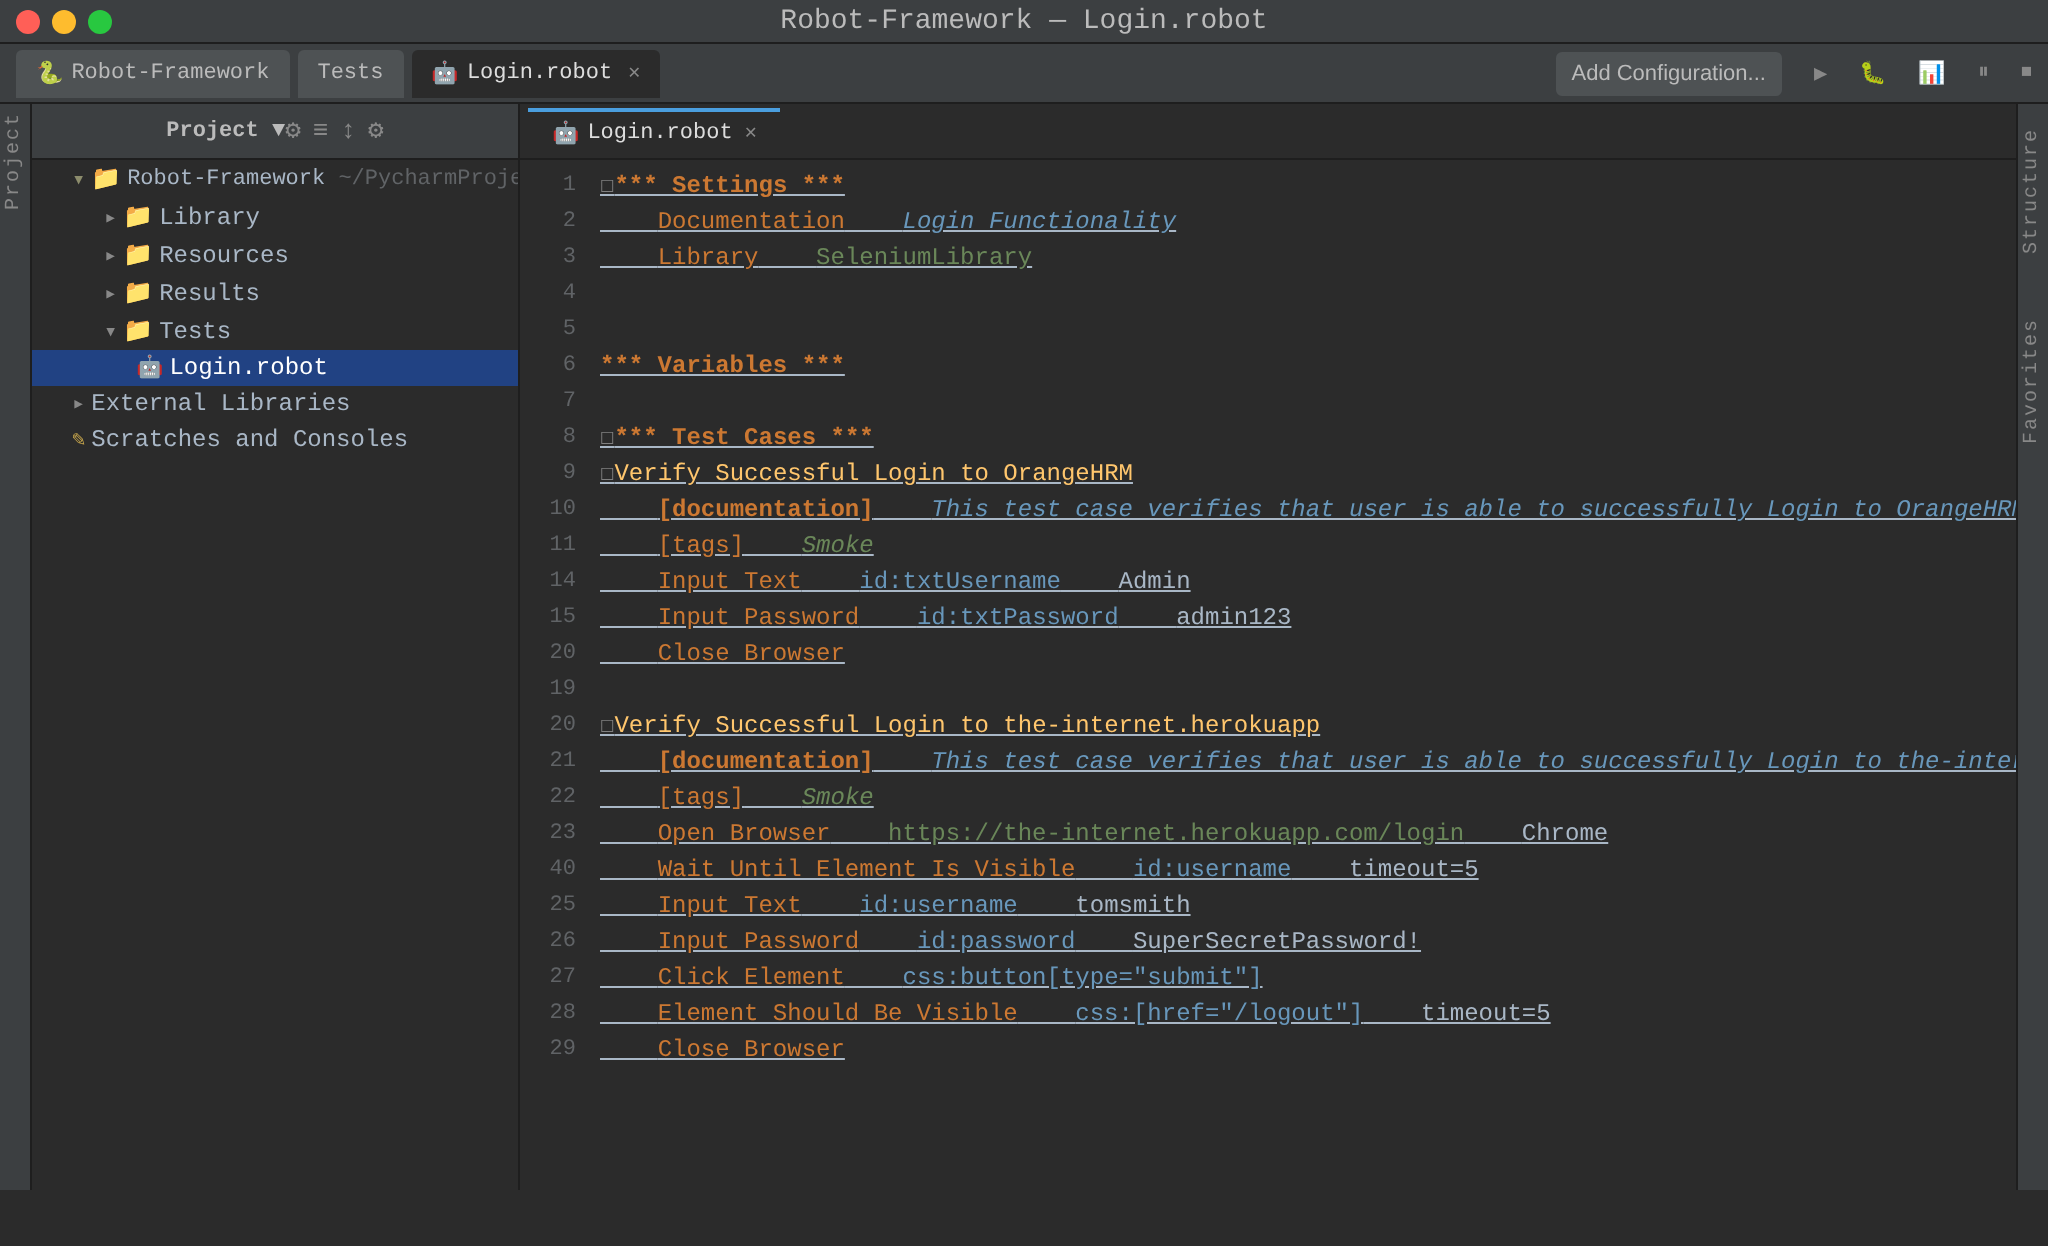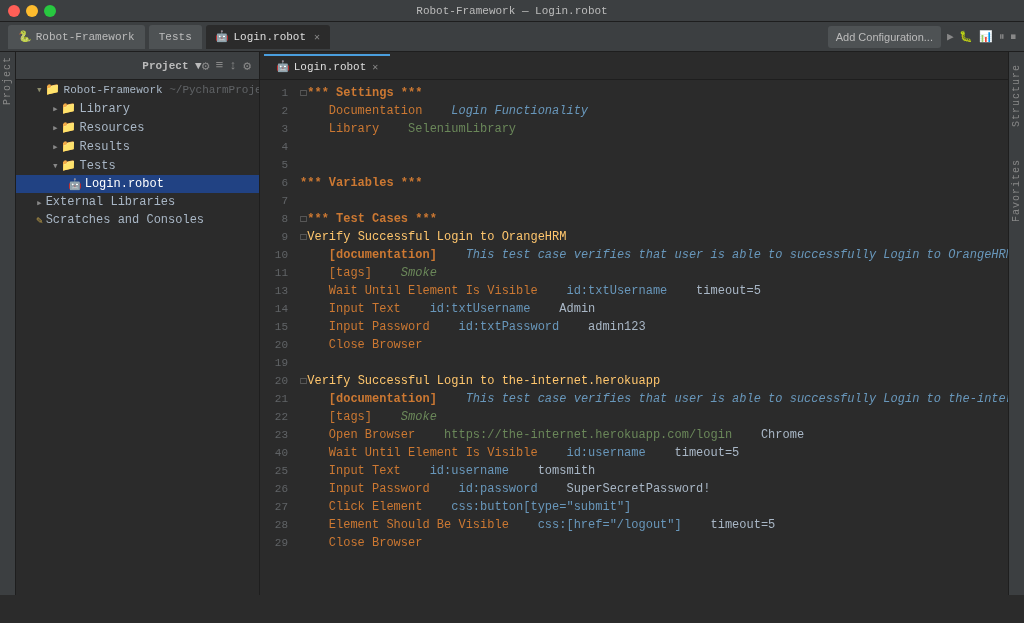--- a/index.html
+++ b/index.html
@@ -18,21 +18,21 @@
       background: #3c3f41;
       height: 22px;
       display: flex;
       align-items: center;
       justify-content: center;
       position: relative;
       border-bottom: 1px solid #1e1e1e;
     }
     .titlebar-title {
       color: #bbb;
-      font-size: 11px;
+      font-size: 14px;
     }
     .traffic-lights {
       position: absolute;
       left: 8px;
       display: flex;
       gap: 6px;
       align-items: center;
     }
     .traffic-light {
       width: 12px;
@@ -66,21 +66,21 @@
       gap: 4px;
     }
     .toolbar-tab.active {
       background: #2b2b2b;
       color: #ddd;
     }
     .toolbar-right {
       margin-left: auto;
       display: flex;
       align-items: center;
-      gap: 6px;
+      gap: 16px;
       color: #888;
       font-size: 11px;
       justify-content: center;
     }
     .toolbar-btn {
       background: #4e5254;
       color: #bbb;
       border: none;
       border-radius: 3px;
       padding: 2px 8px;
@@ -119,21 +119,21 @@
       background: #2b2b2b;
       border-right: 1px solid #1e1e1e;
       overflow-y: auto;
       font-size: 12px;
     }
     .file-tree-header {
       background: #3c3f41;
       padding: 4px 8px;
       display: flex;
       align-items: center;
-      justify-content: flex-end;
+      justify-content: center;
       border-bottom: 1px solid #1e1e1e;
       height: 28px;
     }
     .file-tree-header-title {
       color: #bbb;
       font-size: 11px;
       font-weight: bold;
     }
     .file-tree-header-icons {
       display: flex;
@@ -192,20 +192,21 @@
       color: #606366;
       font-size: 11px;
       user-select: none;
     }
     .line-content {
       flex: 1;
       padding-left: 4px;
       font-size: 12px;
       color: #a9b7c6;
       white-space: pre;
+      text-decoration: underline;
     }
 
     
     .kw-section { color: #cc7832; font-weight: bold; }
     .kw-setting { color: #cc7832; }
     .kw-italic { color: #6897bb; font-style: italic; }
     .kw-libname { color: #6a8759; }
     .kw-tags { color: #cc7832; }
     .kw-smoke { color: #6a8759; font-style: italic; }
     .kw-test { color: #ffc66d; }
@@ -378,24 +379,20 @@
       </div>
       <div class="code-line">
         <span class="line-num">10</span>
         <span class="line-content">    <span class="kw-section">[documentation]</span>    <span class="kw-italic">This test case verifies that user is able to successfully Login to OrangeHRM</span></span>
       </div>
       <div class="code-line">
         <span class="line-num">11</span>
         <span class="line-content">    <span class="kw-tags">[tags]</span>    <span class="kw-smoke">Smoke</span></span>
       </div>
       <div class="code-line">
-        <span class="line-num">13</span>
-        <span class="line-content">    <span class="kw-builtin">Wait Until Element Is Visible</span>    <span class="kw-id">id:txtUsername</span>    <span class="kw-timeout">timeout=5</span></span>
-      </div>
-      <div class="code-line">
         <span class="line-num">14</span>
         <span class="line-content">    <span class="kw-builtin">Input Text</span>    <span class="kw-id">id:txtUsername</span>    <span class="kw-admin">Admin</span></span>
       </div>
       <div class="code-line">
         <span class="line-num">15</span>
         <span class="line-content">    <span class="kw-builtin">Input Password</span>    <span class="kw-id">id:txtPassword</span>    <span class="kw-admin">admin123</span></span>
       </div>
       <div class="code-line">
         <span class="line-num">20</span>
         <span class="line-content">    <span class="kw-builtin">Close Browser</span></span>

